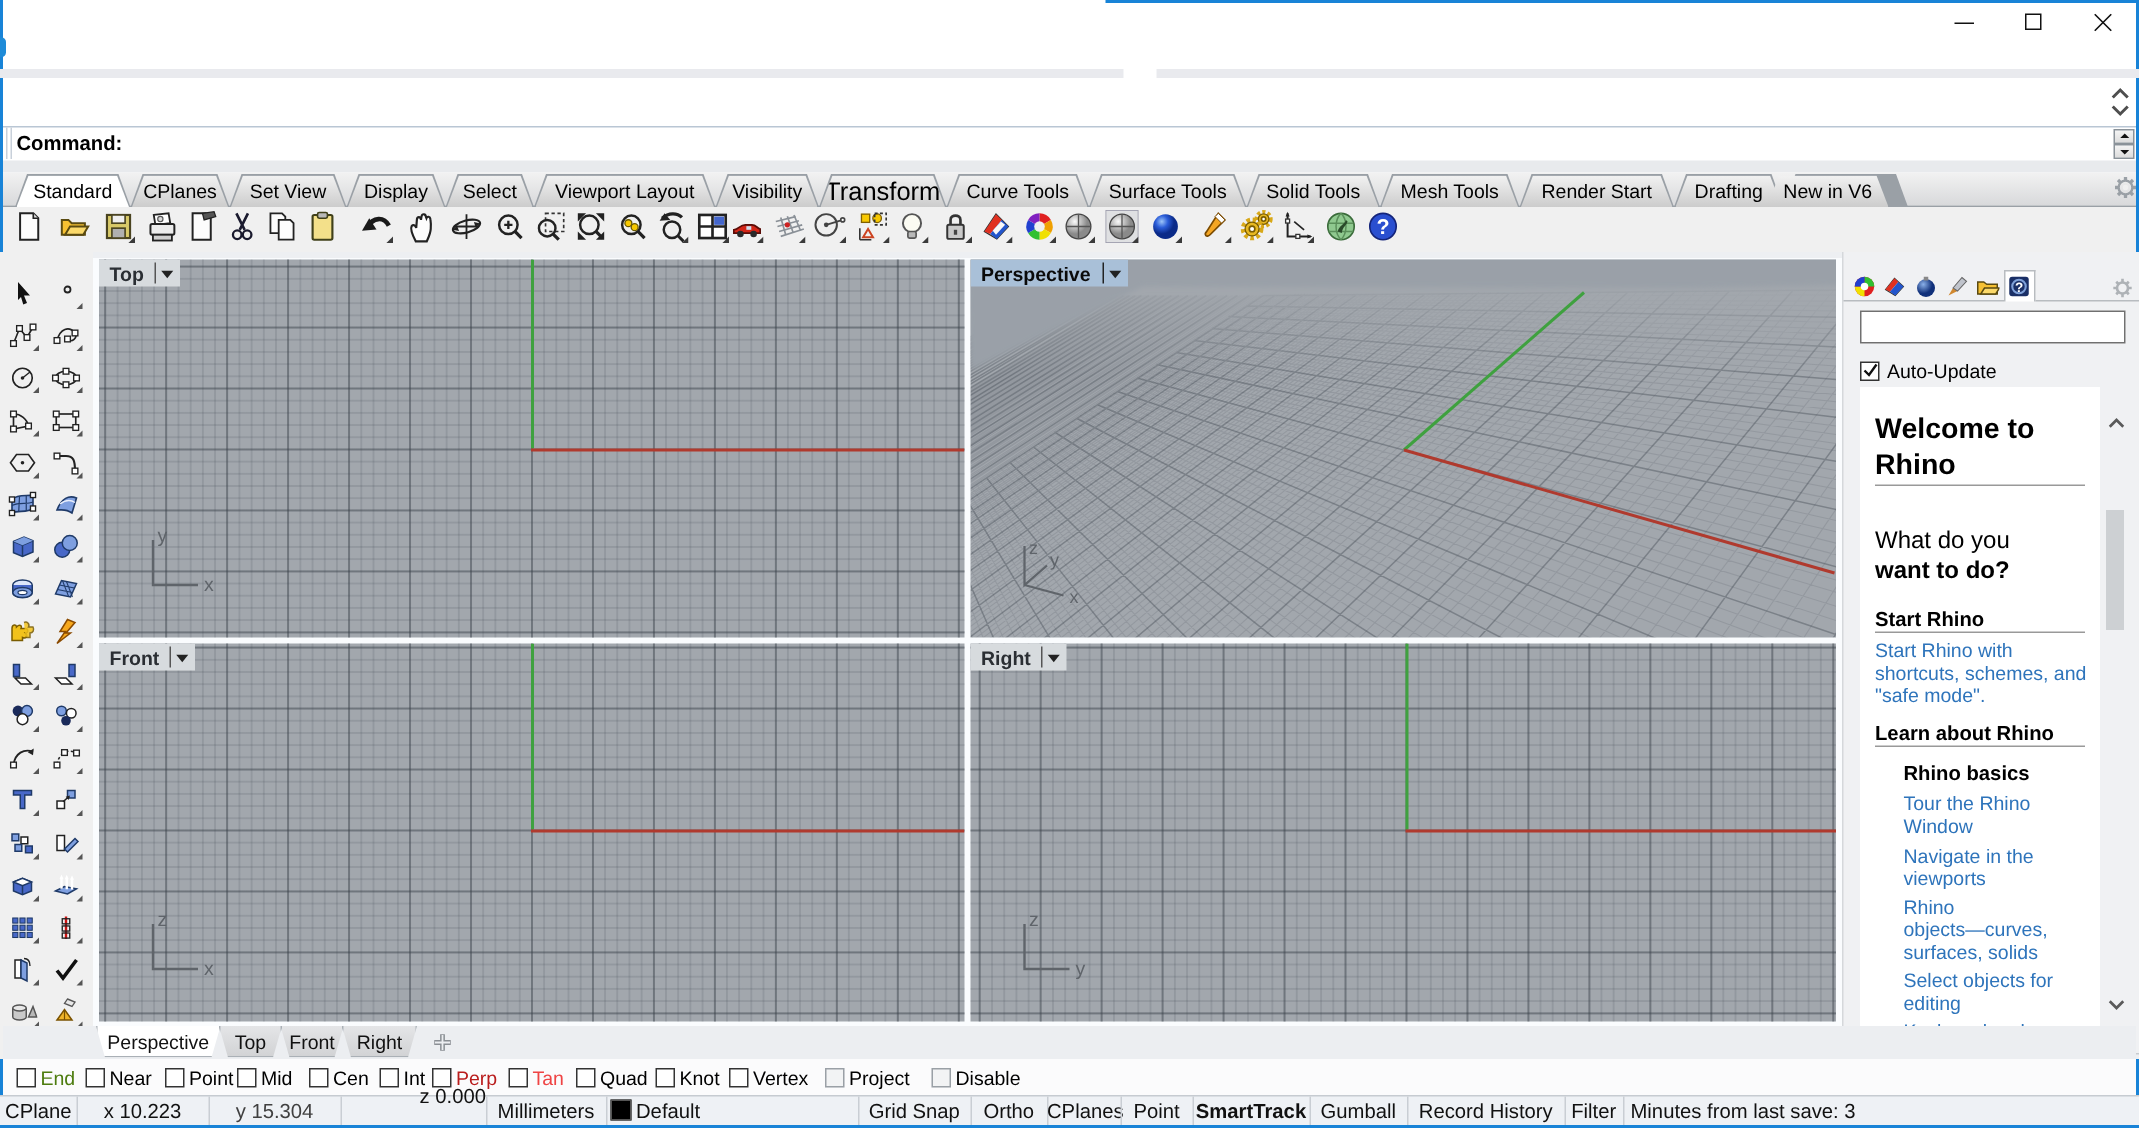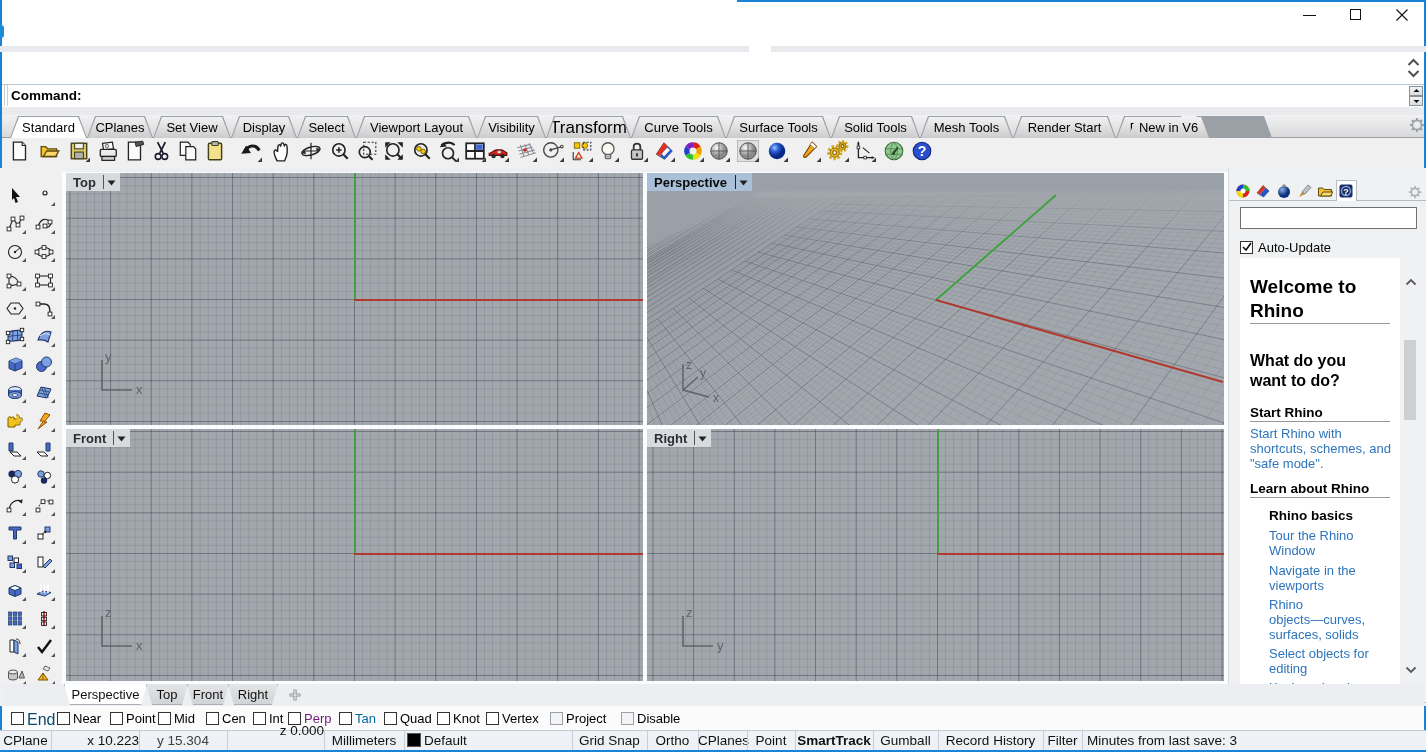--- a/index.html
+++ b/index.html
@@ -61,21 +61,21 @@
 <div class="abs" style="left:727px;top:117px;width:103px;height:21px;z-index:3;background:linear-gradient(#f2f2f2,#cccccc);clip-path:polygon(8px 0,calc(100% - 8px) 0,100% 100%,0 100%);display:flex;align-items:center;justify-content:center;font-size:13px;color:#000;white-space:nowrap">Surface Tools</div>
 <div class="abs" style="left:831px;top:116px;width:89px;height:22px;z-index:3;background:#9aa0a6;clip-path:polygon(8px 0,calc(100% - 8px) 0,100% 100%,0 100%)"></div>
 <div class="abs" style="left:832px;top:117px;width:87px;height:21px;z-index:3;background:linear-gradient(#f2f2f2,#cccccc);clip-path:polygon(8px 0,calc(100% - 8px) 0,100% 100%,0 100%);display:flex;align-items:center;justify-content:center;font-size:13px;color:#000;white-space:nowrap">Solid Tools</div>
 <div class="abs" style="left:920px;top:116px;width:93px;height:22px;z-index:3;background:#9aa0a6;clip-path:polygon(8px 0,calc(100% - 8px) 0,100% 100%,0 100%)"></div>
 <div class="abs" style="left:921px;top:117px;width:91px;height:21px;z-index:3;background:linear-gradient(#f2f2f2,#cccccc);clip-path:polygon(8px 0,calc(100% - 8px) 0,100% 100%,0 100%);display:flex;align-items:center;justify-content:center;font-size:13px;color:#000;white-space:nowrap">Mesh Tools</div>
 <div class="abs" style="left:1013px;top:116px;width:103px;height:22px;z-index:3;background:#9aa0a6;clip-path:polygon(8px 0,calc(100% - 8px) 0,100% 100%,0 100%)"></div>
 <div class="abs" style="left:1014px;top:117px;width:101px;height:21px;z-index:3;background:linear-gradient(#f2f2f2,#cccccc);clip-path:polygon(8px 0,calc(100% - 8px) 0,100% 100%,0 100%);display:flex;align-items:center;justify-content:center;font-size:13px;color:#000;white-space:nowrap">Render Start</div>
 <div class="abs" style="left:1116px;top:116px;width:73px;height:22px;z-index:3;background:#9aa0a6;clip-path:polygon(8px 0,calc(100% - 8px) 0,100% 100%,0 100%)"></div>
 <div class="abs" style="left:1117px;top:117px;width:71px;height:21px;z-index:3;background:linear-gradient(#f2f2f2,#cccccc);clip-path:polygon(8px 0,calc(100% - 8px) 0,100% 100%,0 100%);display:flex;align-items:center;justify-content:center;font-size:13px;color:#000;white-space:nowrap">Drafting</div>
 <div class="abs" style="left:1189px;top:116px;width:83px;height:22px;z-index:3;background:#9aa0a6;clip-path:polygon(8px 0,calc(100% - 8px) 0,100% 100%,0 100%)"></div>
-<div class="abs" style="left:1128px;top:117px;width:81px;height:21px;z-index:3;background:linear-gradient(#f2f2f2,#cccccc);clip-path:polygon(8px 0,calc(100% - 8px) 0,100% 100%,0 100%);display:flex;align-items:center;justify-content:center;font-size:13px;color:#000;white-space:nowrap">New in V6</div>
+<div class="abs" style="left:1178px;top:117px;width:81px;height:21px;z-index:3;background:linear-gradient(#f2f2f2,#cccccc);clip-path:polygon(8px 0,calc(100% - 8px) 0,100% 100%,0 100%);display:flex;align-items:center;justify-content:center;font-size:13px;color:#000;white-space:nowrap">New in V6</div>
 <svg class="abs" style="left:1409px;top:117px" width="16" height="16" viewBox="0 0 16 16">
 <g fill="none" stroke="#9aa0a6" stroke-width="1.6">
       <circle cx="8" cy="8" r="4.6"></circle>
     </g>
 <g stroke="#9aa0a6" stroke-width="2.2">
 <path d="M8 1 L8 3.2 M8 12.8 L8 15 M1 8 L3.2 8 M12.8 8 L15 8 M3 3 L4.6 4.6 M11.4 11.4 L13 13 M13 3 L11.4 4.6 M4.6 11.4 L3 13"></path>
     </g>
 <circle cx="8" cy="8" r="1.8" fill="#f0f0f0"></circle>
   </svg>
 <div class="abs" style="left:2px;top:138px;width:1422px;height:30px;background:#f0f0f0"></div>
@@ -728,21 +728,21 @@
 <svg class="abs" style="left:1402px;top:272px" width="18" height="20" viewBox="0 0 18 20">
     <path d="M4.5 12.5 L9 8 L13.5 12.5" fill="none" stroke="#5a5a5a" stroke-width="1.8"></path>
   </svg>
 <div class="abs" style="left:1404px;top:340px;width:12px;height:80px;background:#cdd0d3"></div>
 <svg class="abs" style="left:1402px;top:660px" width="18" height="20" viewBox="0 0 18 20">
     <path d="M4.5 7.5 L9 12 L13.5 7.5" fill="none" stroke="#5a5a5a" stroke-width="1.8"></path>
   </svg>
 <div class="abs" style="left:1250px;top:276px;font-size:19px;font-weight:bold;color:#000;white-space:pre">Welcome to</div>
 <div class="abs" style="left:1250px;top:300px;font-size:19px;font-weight:bold;color:#000;white-space:pre">Rhino</div>
 <div class="abs" style="left:1250px;top:323px;width:140px;height:1px;background:#999"></div>
-<div class="abs" style="left:1250px;top:352px;font-size:16px;font-weight:bold;color:#000;white-space:pre">What do you</div>
+<div class="abs" style="left:1250px;top:352px;font-size:16px;font-weight:normal;color:#000;white-space:pre">What do you</div>
 <div class="abs" style="left:1250px;top:372px;font-size:16px;font-weight:bold;color:#000;white-space:pre">want to do?</div>
 <div class="abs" style="left:1250px;top:405px;font-size:13.5px;font-weight:bold;color:#000;white-space:pre">Start Rhino</div>
 <div class="abs" style="left:1250px;top:421px;width:140px;height:1px;background:#999"></div>
 <div class="abs" style="left:1250px;top:426px;font-size:13px;color:#2e74bb;white-space:pre">Start Rhino with</div>
 <div class="abs" style="left:1250px;top:441px;font-size:13px;color:#2e74bb;white-space:pre">shortcuts, schemes, and</div>
 <div class="abs" style="left:1250px;top:456px;font-size:13px;color:#2e74bb;white-space:pre">"safe mode".</div>
 <div class="abs" style="left:1250px;top:481px;font-size:13.5px;font-weight:bold;color:#000;white-space:pre">Learn about Rhino</div>
 <div class="abs" style="left:1250px;top:497px;width:140px;height:1px;background:#999"></div>
 <div class="abs" style="left:1269px;top:508px;font-size:13.5px;font-weight:bold;color:#000;white-space:pre">Rhino basics</div>
 <div class="abs" style="left:1269px;top:528px;font-size:13px;color:#2e74bb;white-space:pre">Tour the Rhino</div>
@@ -759,49 +759,49 @@
 <div class="abs" style="left:64px;top:684px;width:83px;height:21px;display:flex;align-items:center;justify-content:center;font-size:13px;color:#111;background:#fff;border:1px solid #aab0b6;border-top:none;border-radius:0 0 4px 4px;clip-path:polygon(0 0,100% 0,calc(100% - 6px) 100%,6px 100%);z-index:4">Perspective</div>
 <div class="abs" style="left:146px;top:684px;width:42px;height:21px;display:flex;align-items:center;justify-content:center;font-size:13px;color:#111;background:linear-gradient(#e4e5e7,#d2d3d5);border:1px solid #aab0b6;border-top:none;border-radius:0 0 4px 4px;clip-path:polygon(0 0,100% 0,calc(100% - 6px) 100%,6px 100%);z-index:2">Top</div>
 <div class="abs" style="left:187px;top:684px;width:42px;height:21px;display:flex;align-items:center;justify-content:center;font-size:13px;color:#111;background:linear-gradient(#e4e5e7,#d2d3d5);border:1px solid #aab0b6;border-top:none;border-radius:0 0 4px 4px;clip-path:polygon(0 0,100% 0,calc(100% - 6px) 100%,6px 100%);z-index:2">Front</div>
 <div class="abs" style="left:228px;top:684px;width:50px;height:21px;display:flex;align-items:center;justify-content:center;font-size:13px;color:#111;background:linear-gradient(#e4e5e7,#d2d3d5);border:1px solid #aab0b6;border-top:none;border-radius:0 0 4px 4px;clip-path:polygon(0 0,100% 0,calc(100% - 6px) 100%,6px 100%);z-index:2">Right</div>
 <svg class="abs" style="left:288px;top:688px" width="14" height="14" viewBox="0 0 14 14">
     <path d="M7 1.5 L7 12.5 M1.5 7 L12.5 7" stroke="#8a8f94" stroke-width="3.2"></path>
     <path d="M7 2 L7 12 M2 7 L12 7" stroke="#eceef1" stroke-width="1.2"></path>
   </svg>
 <div class="abs" style="left:2px;top:706px;width:1422px;height:24px;background:#fbfbfc"></div>
 <div class="abs" style="left:11px;top:712px;width:13px;height:13px;background:#fff;border:1px solid #333"></div>
-<div class="abs" style="left:27px;top:711px;font-size:16px;color:#0c4a6e">End</div>
+<div class="abs" style="left:27px;top:711px;font-size:13px;color:#4d7c0f">End</div>
 <div class="abs" style="left:57px;top:712px;width:13px;height:13px;background:#fff;border:1px solid #333"></div>
 <div class="abs" style="left:73px;top:711px;font-size:13px;color:#000">Near</div>
 <div class="abs" style="left:110px;top:712px;width:13px;height:13px;background:#fff;border:1px solid #333"></div>
 <div class="abs" style="left:126px;top:711px;font-size:13px;color:#000">Point</div>
 <div class="abs" style="left:158px;top:712px;width:13px;height:13px;background:#fff;border:1px solid #333"></div>
 <div class="abs" style="left:174px;top:711px;font-size:13px;color:#000">Mid</div>
 <div class="abs" style="left:206px;top:712px;width:13px;height:13px;background:#fff;border:1px solid #333"></div>
 <div class="abs" style="left:222px;top:711px;font-size:13px;color:#000">Cen</div>
 <div class="abs" style="left:253px;top:712px;width:13px;height:13px;background:#fff;border:1px solid #333"></div>
 <div class="abs" style="left:269px;top:711px;font-size:13px;color:#000">Int</div>
 <div class="abs" style="left:288px;top:712px;width:13px;height:13px;background:#fff;border:1px solid #333"></div>
-<div class="abs" style="left:304px;top:711px;font-size:13px;color:#701a75">Perp</div>
+<div class="abs" style="left:304px;top:711px;font-size:13px;color:#b91c1c">Perp</div>
 <div class="abs" style="left:339px;top:712px;width:13px;height:13px;background:#fff;border:1px solid #333"></div>
-<div class="abs" style="left:355px;top:711px;font-size:13px;color:#0369a1">Tan</div>
+<div class="abs" style="left:355px;top:711px;font-size:13px;color:#ef4444">Tan</div>
 <div class="abs" style="left:384px;top:712px;width:13px;height:13px;background:#fff;border:1px solid #333"></div>
 <div class="abs" style="left:400px;top:711px;font-size:13px;color:#000">Quad</div>
 <div class="abs" style="left:437px;top:712px;width:13px;height:13px;background:#fff;border:1px solid #333"></div>
 <div class="abs" style="left:453px;top:711px;font-size:13px;color:#000">Knot</div>
 <div class="abs" style="left:486px;top:712px;width:13px;height:13px;background:#fff;border:1px solid #333"></div>
 <div class="abs" style="left:502px;top:711px;font-size:13px;color:#000">Vertex</div>
 <div class="abs" style="left:550px;top:712px;width:13px;height:13px;background:#f2f3f4;border:1px solid #9aa0a6"></div>
 <div class="abs" style="left:566px;top:711px;font-size:13px;color:#000">Project</div>
 <div class="abs" style="left:621px;top:712px;width:13px;height:13px;background:#f2f3f4;border:1px solid #9aa0a6"></div>
 <div class="abs" style="left:637px;top:711px;font-size:13px;color:#000">Disable</div>
 <div class="abs" style="left:0;top:730px;width:1426px;height:20px;background:#eef1f5;border-top:1px solid #c6cbd1"></div>
 <div class="abs" style="left:0px;top:733px;width:51px;text-align:center;font-size:13.5px;color:#111">CPlane</div>
 <div class="abs" style="left:51px;top:731px;width:1px;height:19px;background:#c9ced4"></div>
-<div class="abs" style="left:51px;top:733px;width:88px;text-align:right;font-size:13.5px;color:#111">x 10.223</div>
+<div class="abs" style="left:51px;top:733px;width:88px;text-align:center;font-size:13.5px;color:#111">x 10.223</div>
 <div class="abs" style="left:139px;top:731px;width:1px;height:19px;background:#c9ced4"></div>
 <div class="abs" style="left:139px;top:733px;width:88px;text-align:center;font-size:13.5px;color:#404040">y 15.304</div>
 <div class="abs" style="left:227px;top:731px;width:1px;height:19px;background:#c9ced4"></div>
 <div class="abs" style="left:227px;top:723px;width:97px;text-align:right;font-size:13.5px;color:#111">z 0.000</div>
 <div class="abs" style="left:324px;top:731px;width:1px;height:19px;background:#c9ced4"></div>
 <div class="abs" style="left:324px;top:733px;width:80px;text-align:center;font-size:13.5px;color:#111">Millimeters</div>
 <div class="abs" style="left:404px;top:731px;width:1px;height:19px;background:#c9ced4"></div>
 <div class="abs" style="left:407px;top:733px;width:14px;height:14px;background:#000;border:1px solid #555"></div>
 <div class="abs" style="left:424px;top:733px;font-size:13.5px;color:#111">Default</div>
 <div class="abs" style="left:572px;top:731px;width:1px;height:19px;background:#c9ced4"></div>

